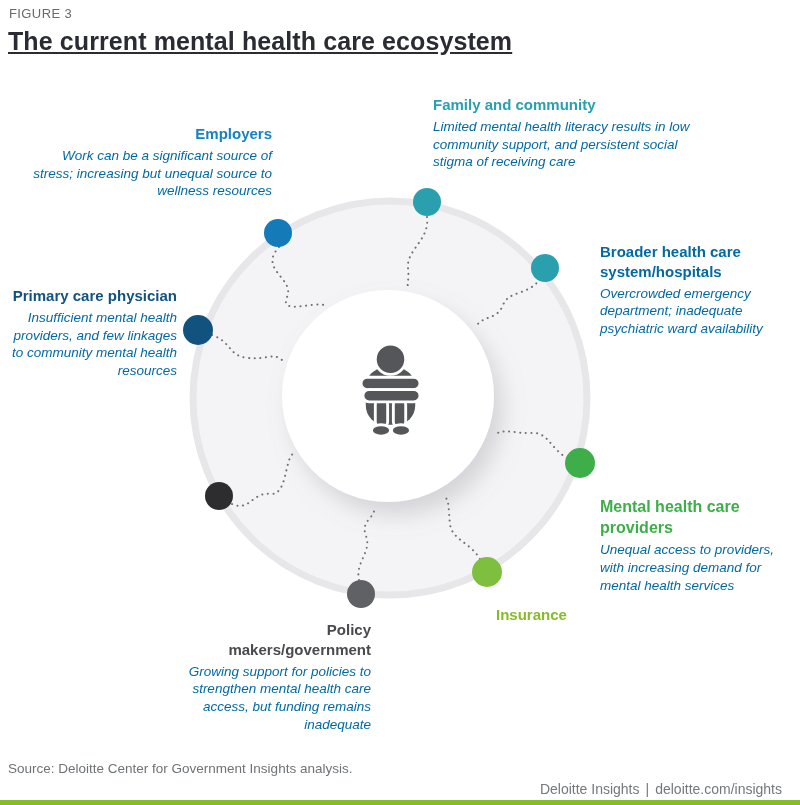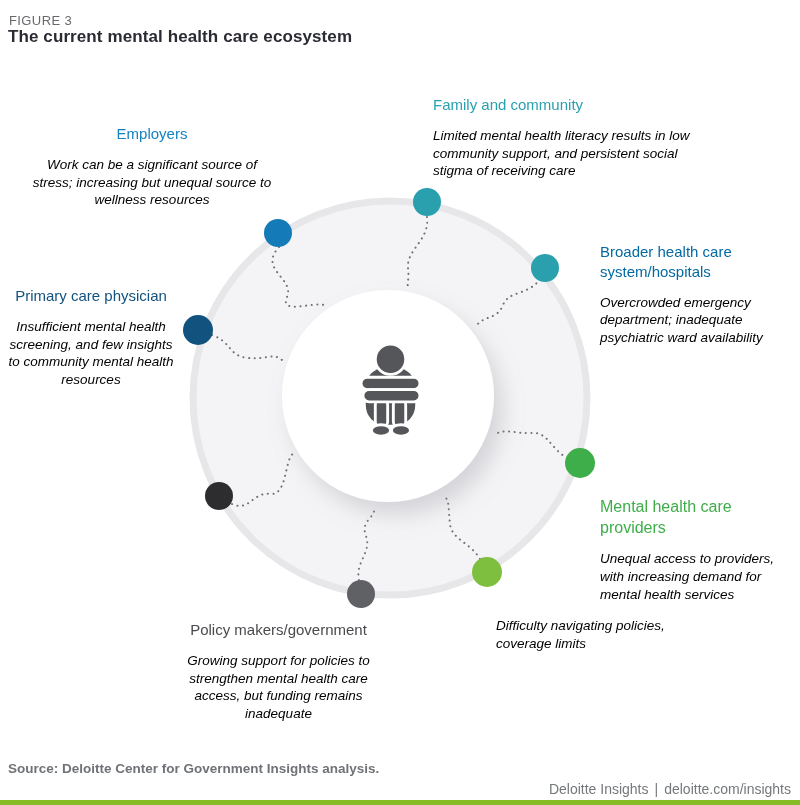--- a/index.html
+++ b/index.html
@@ -4,38 +4,38 @@
 <style>
   html,body{margin:0;padding:0;}
   body{
     width:800px;height:805px;position:relative;overflow:hidden;
     background:#ffffff;
     font-family:"Liberation Sans","DejaVu Sans",sans-serif;
     -webkit-font-smoothing:antialiased;
   }
   .eyebrow{
     position:absolute;left:9px;top:6px;
-    font-size:13px;color:#68696d;letter-spacing:.4px;margin-top:7px;
+    font-size:13px;color:#68696d;letter-spacing:.4px;
   }
   .fig-title{
     position:absolute;left:8px;top:27px;
-    font-size:17px;font-weight:700;color:#2b2c33;letter-spacing:.1px;
+    font-size:25px;font-weight:700;color:#2b2c33;letter-spacing:.1px;text-decoration:underline;
   }
   .diagram{position:absolute;left:0;top:0;width:800px;height:805px;}
   .label-block{position:absolute;line-height:1.32;}
-  .label-block.right{text-align:center;}
+  .label-block.right{text-align:right;}
   .label-block.left{text-align:left;}
-  .node-title{font-size:15px;font-weight:400;margin-bottom:3px;}
-  .node-desc{font-size:13.5px;font-style:italic;color:#000000;margin-top:12px;}
+  .node-title{font-size:15px;font-weight:700;margin-bottom:3px;}
+  .node-desc{font-size:13.5px;font-style:italic;color:#0369a1;}
   .src-line{
     position:absolute;left:8px;top:761px;
-    font-size:13.5px;color:#6f7276;font-weight:bold;
+    font-size:13.5px;color:#6f7276;
   }
   .footer-line{
-    position:absolute;right:9px;top:781px;
+    position:absolute;right:18px;top:781px;
     font-size:14px;color:#75787b;
   }
   .footer-line .sep{padding:0 6px;}
   .bottom-bar{
     position:absolute;left:0;bottom:0;width:800px;height:5px;
     background:#86bc25;
   }
 </style>
 </head>
 <body>
@@ -102,32 +102,32 @@
 
   
   <div class="label-block left" style="top:242px;left:600px;width:185px">
     <div class="node-title" style="color:#0369a1">Broader health care system/hospitals</div>
     <div class="node-desc">Overcrowded emergency department; inadequate psychiatric ward availability</div>
   </div>
 
   
   <div class="label-block right" style="top:286px;right:623px;width:172px">
     <div class="node-title" style="color:#12527f">Primary care physician</div>
-    <div class="node-desc">Insufficient mental health screening, and few insights to community mental health resources</div>
+    <div class="node-desc">Insufficient mental health providers, and few linkages to community mental health resources</div>
   </div>
 
   
   <div class="label-block left" style="top:496px;left:600px;width:200px">
     <div class="node-title" style="color:#3dae49;font-size:16px">Mental health care providers</div>
     <div class="node-desc">Unequal access to providers, with increasing demand for mental health services</div>
   </div>
 
   
   <div class="label-block left" style="top:605px;left:496px;width:190px">
-    <div class="node-desc">Difficulty navigating policies, coverage limits</div>
+    <div class="node-title" style="color:#86bc25">Insurance</div>
   </div>
 
   
   <div class="label-block right" style="top:620px;right:429px;width:185px">
     <div class="node-title" style="color:#4a4a4e">Policy makers/government</div>
     <div class="node-desc">Growing support for policies to strengthen mental health care access, but funding remains inadequate</div>
   </div>
 
   
   <div class="label-block right" style="top:507px;right:595px;width:178px">

